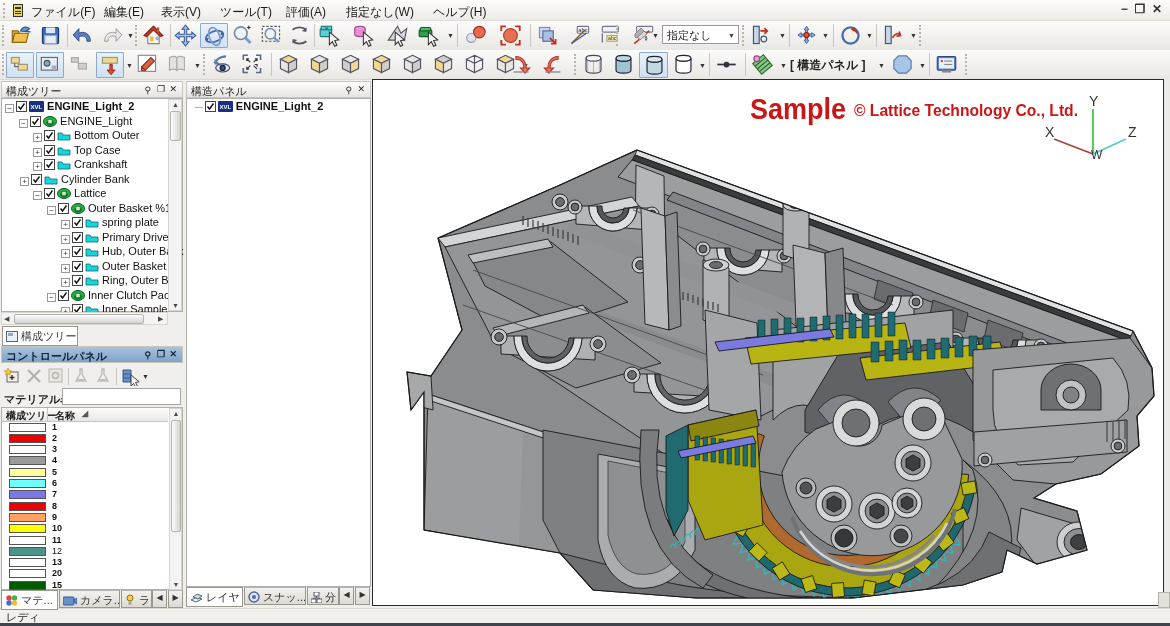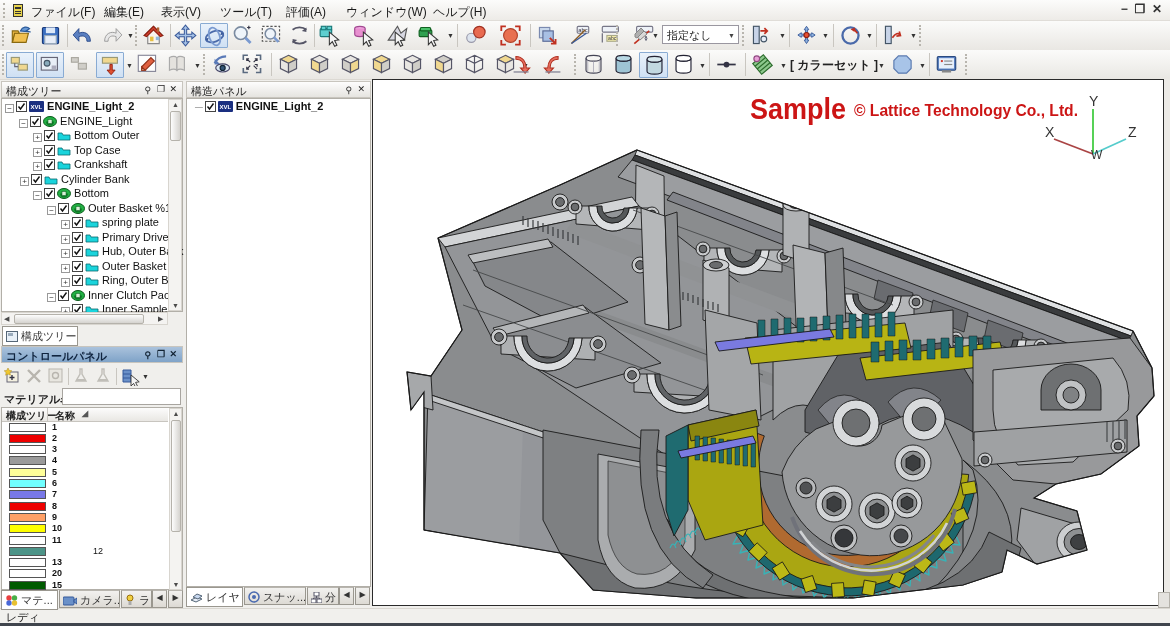--- a/index.html
+++ b/index.html
@@ -36,21 +36,21 @@
       <rect x="3" y="2" width="8" height="11" fill="#e8d44d"></rect>
       <rect x="4" y="4" width="6" height="2" fill="#333"></rect>
       <rect x="4" y="8" width="6" height="1" fill="#333"></rect>
       <rect x="4" y="10" width="6" height="1" fill="#333"></rect>
     </svg>
   <span class="mi" style="left:31px">ファイル(F)</span>
   <span class="mi" style="left:104px">編集(E)</span>
   <span class="mi" style="left:161px">表示(V)</span>
   <span class="mi" style="left:220px">ツール(T)</span>
   <span class="mi" style="left:286px">評価(A)</span>
-  <span class="mi" style="left:346px">ウィンドウ(W)</span>
+  <span class="mi" style="left:346px">指定なし(W)</span>
   <span class="mi" style="left:433px">ヘルプ(H)</span>
   <span id="winbtns">−&nbsp;&nbsp;❐&nbsp;&nbsp;✕</span>
 </div>
 <div id="tb1">
     <div class="tgrip" style="left:2px;top:4px;height:21px;"></div>
     <div class="tbtn" style="left:8px;top:2px;width:28px;height:25px;">
       <svg class="abs" style="left:2px;top:1px" width="23" height="23" viewBox="0 0 20 20">
         <path d="M2 16 L4 8 L16 8 L14 16 Z" fill="#f0c050" stroke="#8a6a10"></path>
         <path d="M2 16 L2 6 L7 6 L8 8 L4 8 Z" fill="#e8b440" stroke="#8a6a10"></path>
         <path d="M9 6 C11 2 15 2 17 4 L14 6 L18 7 Z" fill="#6a9ad4" stroke="#2a5a9a"></path>
@@ -428,21 +428,21 @@
         <g transform="rotate(-40 10 10)">
           <rect x="4" y="4" width="12" height="12" fill="#8cc88c" stroke="#2a6a2a"></rect>
           <line x1="4" y1="7" x2="16" y2="7" stroke="#2a6a2a"></line>
           <line x1="4" y1="10" x2="16" y2="10" stroke="#2a6a2a"></line>
           <line x1="4" y1="13" x2="16" y2="13" stroke="#2a6a2a"></line>
         </g>
         <circle cx="5" cy="5" r="2.5" fill="#e8a0d8" stroke="#904880"></circle>
       </svg>
     </div>
     <div class="tddown" style="left:780px;top:12px;">▼</div>
-    <div class="abs" style="left:790px;top:7px;font-size:12px;color:#222;font-weight:bold;">[ カラーセット ]</div>
+    <div class="abs" style="left:790px;top:7px;font-size:12px;color:#222;font-weight:bold;">[ 構造パネル ]</div>
     <div class="tddown" style="left:878px;top:12px;">▼</div>
     <div class="tbtn" style="left:888px;top:2px;width:30px;height:26px;">
       <svg class="abs" style="left:3px;top:1px" width="23" height="23" viewBox="0 0 20 20">
         <path d="M6.5 2.5 L13.5 2.5 L17.5 6.5 L17.5 13.5 L13.5 17.5 L6.5 17.5 L2.5 13.5 L2.5 6.5 Z" fill="#a8c4e8" stroke="#5a7ab0"></path>
       </svg>
     </div>
     <div class="tddown" style="left:919px;top:12px;">▼</div>
     <div class="tsep" style="left:929px;top:3px;height:23px;"></div>
     <div class="tbtn" style="left:932px;top:2px;width:30px;height:26px;">
       <svg class="abs" style="left:3px;top:1px" width="23" height="23" viewBox="0 0 20 20">
@@ -503,21 +503,21 @@
       </svg><span style="margin-left:2px"><svg width="14" height="10" style="vertical-align:-1px">
           <path d="M1 9 L1 2 L5 2 L6 4 L13 4 L13 9 Z" fill="#1ad4dc" stroke="#0a6a70" stroke-width="0.8"></path>
         </svg></span> <span style="vertical-align:1px">Cylinder Bank</span></div>
     <div class="trow" style="left:33px;top:107.0px;"><span style="display:inline-block;width:9px;height:9px;border:1px solid #999;background:#fff;font-size:8px;line-height:8px;text-align:center;color:#333;vertical-align:0px;">−</span><svg width="11" height="11" style="vertical-align:-1px;margin-left:2px">
         <rect x="0.5" y="0.5" width="10" height="10" fill="#fff" stroke="#444"></rect>
         <path d="M2.5 5.5 l2 2.5 l4 -5.5" stroke="#111" stroke-width="1.4" fill="none"></path>
       </svg><span style="margin-left:2px"><svg width="14" height="11" style="vertical-align:-1px">
           <ellipse cx="7" cy="5.5" rx="6.5" ry="5" fill="#22b044" stroke="#0a5a1a"></ellipse>
           <path d="M3 5.5 a4 4 0 0 0 8 0" fill="#0e7a28"></path>
           <rect x="5" y="3.5" width="4" height="4" fill="#d8f0d8" stroke="#0a5a1a" stroke-width="0.5"></rect>
-        </svg></span> <span style="vertical-align:1px">Bottom</span></div>
+        </svg></span> <span style="vertical-align:1px">Lattice</span></div>
     <div class="trow" style="left:47px;top:121.5px;"><span style="display:inline-block;width:9px;height:9px;border:1px solid #999;background:#fff;font-size:8px;line-height:8px;text-align:center;color:#333;vertical-align:0px;">−</span><svg width="11" height="11" style="vertical-align:-1px;margin-left:2px">
         <rect x="0.5" y="0.5" width="10" height="10" fill="#fff" stroke="#444"></rect>
         <path d="M2.5 5.5 l2 2.5 l4 -5.5" stroke="#111" stroke-width="1.4" fill="none"></path>
       </svg><span style="margin-left:2px"><svg width="14" height="11" style="vertical-align:-1px">
           <ellipse cx="7" cy="5.5" rx="6.5" ry="5" fill="#22b044" stroke="#0a5a1a"></ellipse>
           <path d="M3 5.5 a4 4 0 0 0 8 0" fill="#0e7a28"></path>
           <rect x="5" y="3.5" width="4" height="4" fill="#d8f0d8" stroke="#0a5a1a" stroke-width="0.5"></rect>
         </svg></span> <span style="vertical-align:1px">Outer Basket %1</span></div>
     <div class="trow" style="left:61px;top:136.0px;"><span style="display:inline-block;width:9px;height:9px;border:1px solid #999;background:#fff;font-size:8px;line-height:8px;text-align:center;color:#333;vertical-align:0px;">+</span><svg width="11" height="11" style="vertical-align:-1px;margin-left:2px">
         <rect x="0.5" y="0.5" width="10" height="10" fill="#fff" stroke="#444"></rect>
@@ -649,21 +649,21 @@
     <div class="abs" style="left:52px;top:144.3px;font-size:9px;font-weight:bold;color:#111;">7</div>
     <div class="abs" style="left:9px;top:156.6px;width:37px;height:9px;background:#ee0000;border:1px solid #555;"></div>
     <div class="abs" style="left:52px;top:155.6px;font-size:9px;font-weight:bold;color:#111;">8</div>
     <div class="abs" style="left:9px;top:167.9px;width:37px;height:9px;background:#ffa066;border:1px solid #555;"></div>
     <div class="abs" style="left:52px;top:166.9px;font-size:9px;font-weight:bold;color:#111;">9</div>
     <div class="abs" style="left:9px;top:179.2px;width:37px;height:9px;background:#ffff00;border:1px solid #555;"></div>
     <div class="abs" style="left:52px;top:178.2px;font-size:9px;font-weight:bold;color:#111;">10</div>
     <div class="abs" style="left:9px;top:190.5px;width:37px;height:9px;background:#ffffff;border:1px solid #555;"></div>
     <div class="abs" style="left:52px;top:189.5px;font-size:9px;font-weight:bold;color:#111;">11</div>
     <div class="abs" style="left:9px;top:201.8px;width:37px;height:9px;background:#4d9488;border:1px solid #555;"></div>
-    <div class="abs" style="left:52px;top:200.8px;font-size:9px;font-weight:normal;color:#111;margin-left:41px;">12</div>
+    <div class="abs" style="left:52px;top:200.8px;font-size:9px;font-weight:normal;color:#111;">12</div>
     <div class="abs" style="left:9px;top:213.1px;width:37px;height:9px;background:#ffffff;border:1px solid #555;"></div>
     <div class="abs" style="left:52px;top:212.1px;font-size:9px;font-weight:bold;color:#111;">13</div>
     <div class="abs" style="left:9px;top:224.4px;width:37px;height:9px;background:#ffffff;border:1px solid #555;"></div>
     <div class="abs" style="left:52px;top:223.4px;font-size:9px;font-weight:bold;color:#111;">20</div>
     <div class="abs" style="left:9px;top:235.7px;width:37px;height:9px;background:#005a00;border:1px solid #555;"></div>
     <div class="abs" style="left:52px;top:234.7px;font-size:9px;font-weight:bold;color:#111;">15</div>
   <div class="sb" style="left:169px;top:63px;width:13px;height:182px;"></div>
   <div class="sbarr" style="left:172.5px;top:65px;">▲</div>
   <div class="sbarr" style="left:172.5px;top:236px;">▼</div>
   <div class="sbthumb" style="left:170.5px;top:75px;width:10px;height:112px;"></div>

